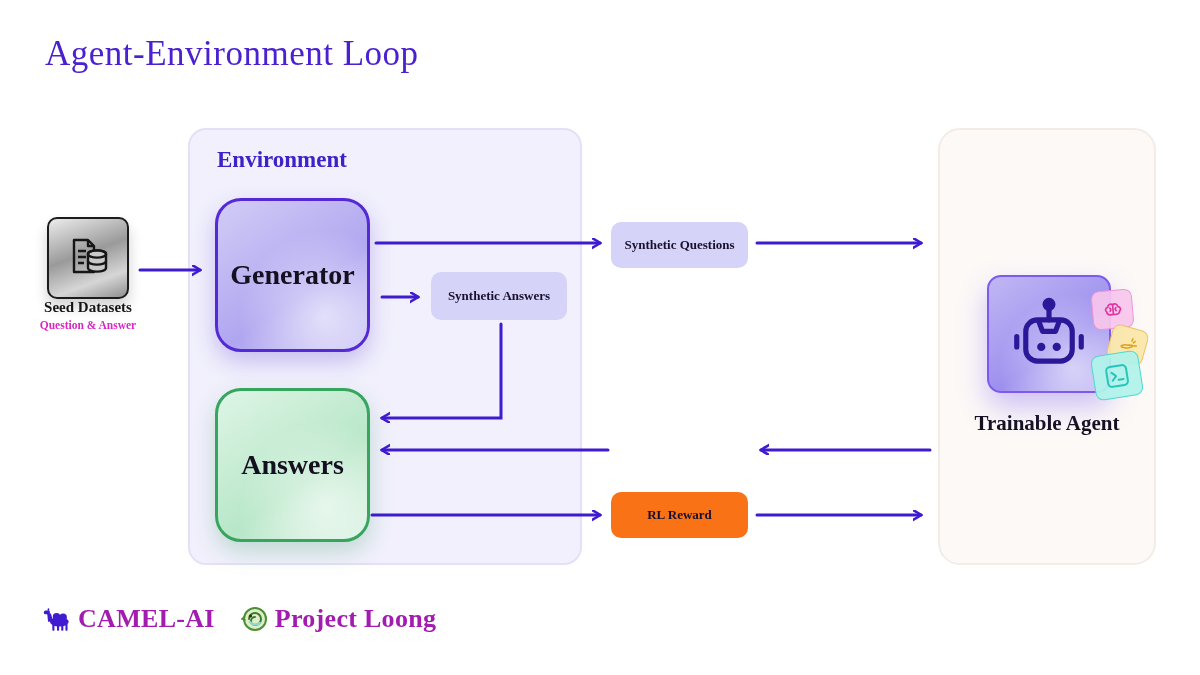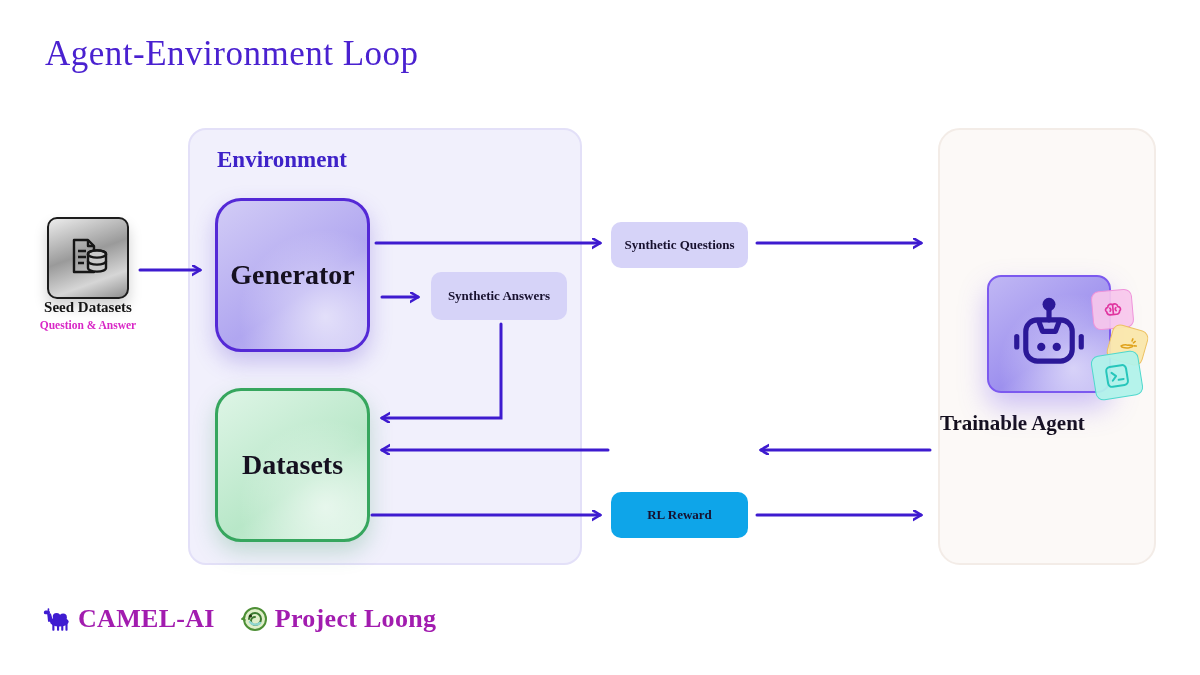--- a/index.html
+++ b/index.html
@@ -59,21 +59,21 @@
   }
   .seed-label { font-size:15px; font-weight:700; color:#141414; }
   .seed-sublabel { margin-top:3px; font-size:11.5px; font-weight:700; color:#d927c6; }
 
   
   .chip {
     position:absolute; display:flex; align-items:center; justify-content:center;
     border-radius:10px; font-size:13px; font-weight:700; color:#17102e; z-index:6;
   }
   .chip-purple { background:#d6d3f8; }
-  .chip-green  { background:#0ea5e9; }
+  .chip-green  { background:#f97316; }
   .chip-sq { left:611px; top:222px; width:137px; height:46px; }
   .chip-sa { left:431px; top:272px; width:136px; height:48px; }
   .chip-cot { left:611px; top:428px; width:137px; height:46px; }
   .chip-rl  { left:611px; top:492px; width:137px; height:46px; }
 
   
   .agent-panel {
     position:absolute; left:938px; top:128px; width:218px; height:437px;
     background:#fcf9f7; border:2px solid #f3ece7; border-radius:22px; z-index:1;
   }
@@ -95,21 +95,21 @@
   }
   .card-hand {
     left:169px; top:197px; width:37px; height:36px; transform:rotate(16deg);
     background:rgba(250,231,170,.94); border:1.5px solid #edc263; z-index:4;
   }
   .card-terminal {
     left:153px; top:223px; width:48px; height:45px; transform:rotate(-9deg);
     background:rgba(176,242,234,.94); border:1.5px solid #4fd8cd; z-index:5;
   }
   .agent-label {
-    position:absolute; left:0; top:281px; width:100%; 
+    position:absolute; left:0; top:281px; width:100%; text-align:center;
     font-size:21px; font-weight:700; color:#15101f;
   }
 
   
   .footer { position:absolute; left:42px; top:604px; display:flex; align-items:center; z-index:6; }
   .footer-icon { display:flex; align-items:center; }
   .footer-text { font-size:26px; font-weight:700; color:#a21caf; margin-left:6px; letter-spacing:.3px; }
   .footer-gap { width:26px; }
 </style>
 </head>
@@ -137,21 +137,21 @@
       <path d="M757,515 H921" marker-end="url(#ah)"></path>
     </g>
   </svg>
 
   <section class="env-panel">
     <div class="env-label">Environment</div>
     <div class="node node-generator">
       <span>Generator</span>
     </div>
     <div class="node node-verifier">
-      <span>Datasets</span>
+      <span>Answers</span>
     </div>
   </section>
 
   <div class="seed-group">
     <div class="seed-icon-box">
       <svg width="56" height="56" viewBox="0 0 56 56">
         <g stroke="#161616" stroke-width="2.4" fill="none" stroke-linejoin="round">
           <path d="M14,10 h14 l6,6 v26 h-20 z"></path>
           <path d="M28,10 v6 h6"></path>
           <path d="M18,21 h8 M18,27 h8 M18,33 h6"></path>

